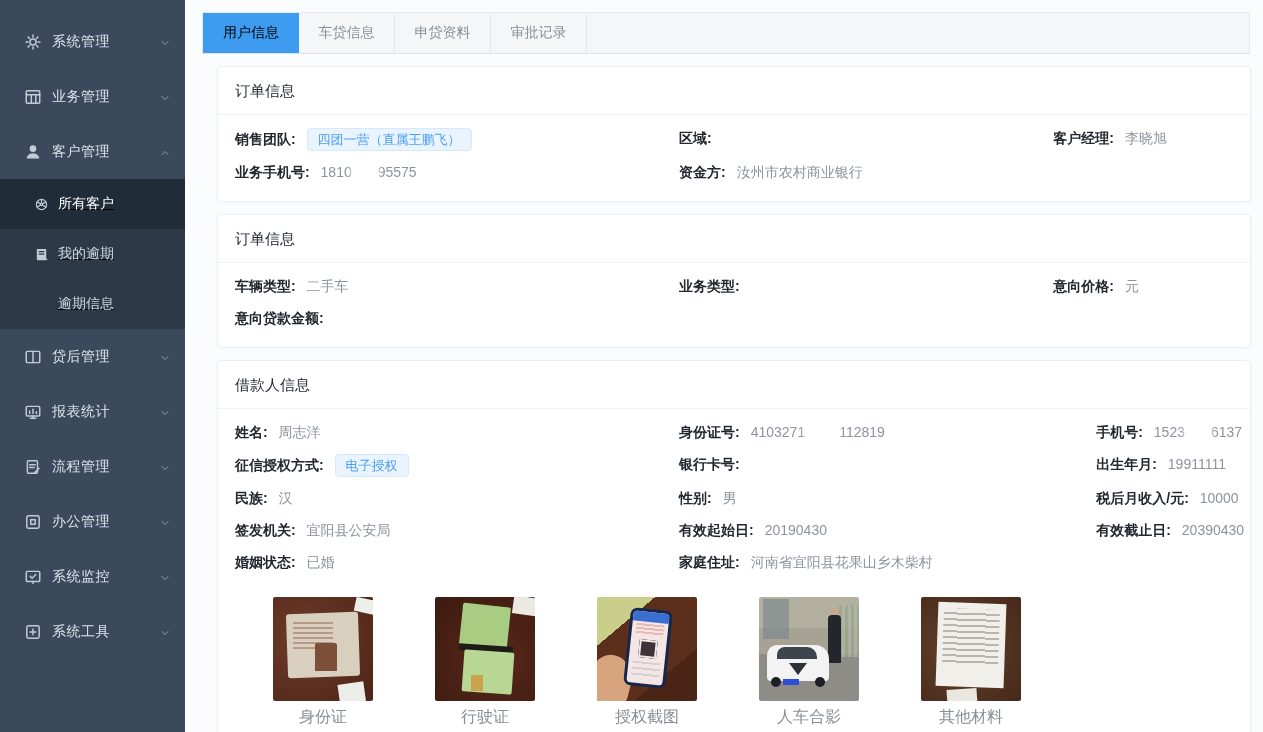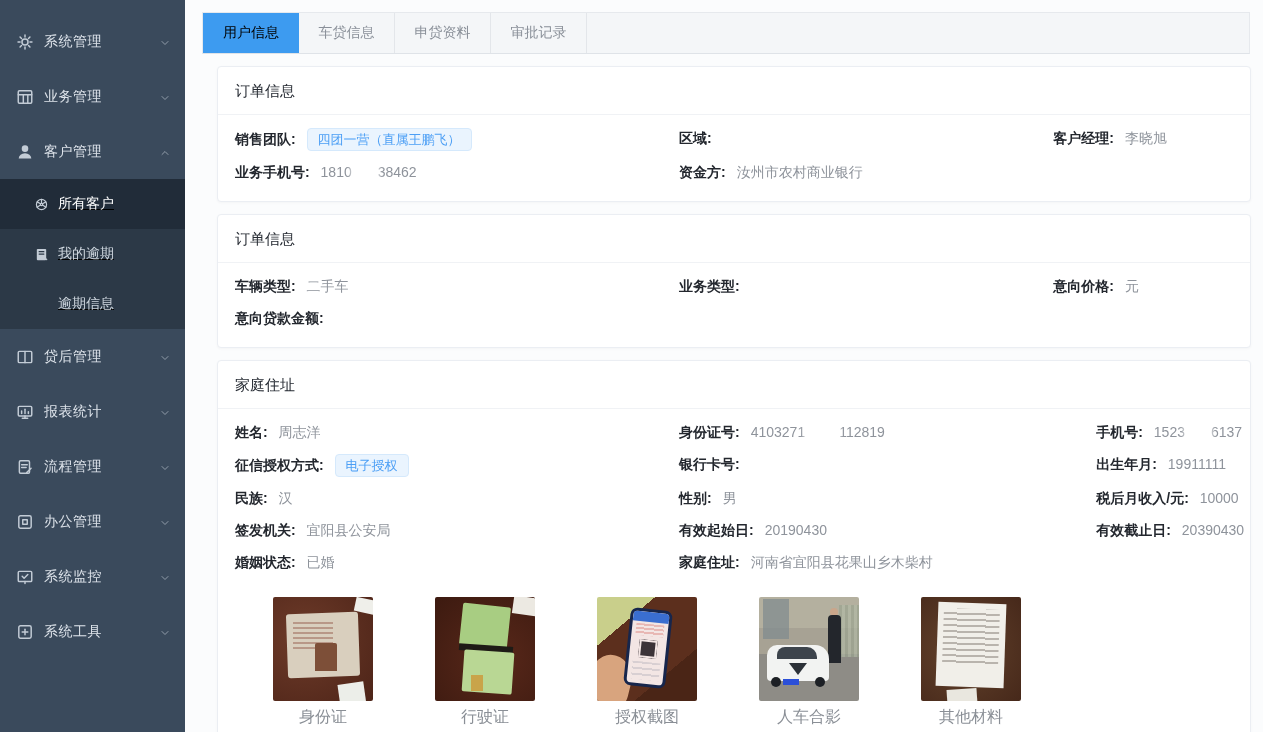--- a/index.html
+++ b/index.html
@@ -3,21 +3,21 @@
 <meta charset="utf-8">
 <style>
   * { margin:0; padding:0; box-sizing:border-box; }
   html,body { width:1263px; height:732px; overflow:hidden; background:#fff;
     font-family:"Liberation Sans","DejaVu Sans",sans-serif; }
   .app { display:flex; width:1263px; height:732px; }
 
   
   .sidebar { width:185px; min-width:185px; height:732px; background:#3a4a5c;
     padding-top:14px; position:relative; }
-  .side-item { height:55px; display:flex; align-items:center; padding:0 14px 0 16px;
+  .side-item { height:55px; display:flex; align-items:center; padding:0 14px 0 24px;
     color:#dde3ea; font-size:14px; cursor:pointer; }
   .side-item .s-icon { width:18px; height:18px; margin-right:10px; flex:0 0 18px; display:flex; align-items:center; }
   .side-item .s-label { flex:1; letter-spacing:.5px; }
   .side-item .chev { width:12px; height:12px; opacity:.65; }
   .submenu { background:#2c3947;text-decoration:underline; }
   .sub-item { height:50px; display:flex; align-items:center; padding-left:34px;
     color:#cfd7df; font-size:14px; cursor:pointer; }
   .sub-item .s-icon { width:15px; height:15px; margin-right:9px; flex:0 0 15px; }
   .sub-item.no-icon { padding-left:58px; }
   .sub-item.active { background:#212c39; color:#ffffff; }
@@ -294,21 +294,21 @@
         <div class="field">
           <span class="flabel">区域:</span>
           <span class="fvalue"></span>
         </div>
         <div class="field">
           <span class="flabel">客户经理:</span>
           <span class="fvalue">李晓旭</span>
         </div>
         <div class="field">
           <span class="flabel">业务手机号:</span>
-          <span class="fvalue"><span>1810</span><span class="mask m-sm"></span><span>38462</span></span>
+          <span class="fvalue"><span>1810</span><span class="mask m-sm"></span><span>95575</span></span>
         </div>
         <div class="field">
           <span class="flabel">资金方:</span>
           <span class="fvalue">汝州市农村商业银行</span>
         </div>
         <div class="field"></div>
       </div>
     </section>
 
     <section class="card">
@@ -329,21 +329,21 @@
         </div>
         <div class="field">
           <span class="flabel">意向贷款金额:</span>
           <span class="fvalue"></span>
         </div>
         <div class="field"></div>
       </div>
     </section>
 
     <section class="card" style="height:500px;">
-      <div class="card-title">家庭住址</div>
+      <div class="card-title">借款人信息</div>
       <div class="card-divider"></div>
       <div class="fgrid cols-b">
         <div class="field">
           <span class="flabel">姓名:</span>
           <span class="fvalue">周志洋</span>
         </div>
         <div class="field">
           <span class="flabel">身份证号:</span>
           <span class="fvalue"><span>4103271</span><span class="mask m-md"></span><span>112819</span></span>
         </div>

